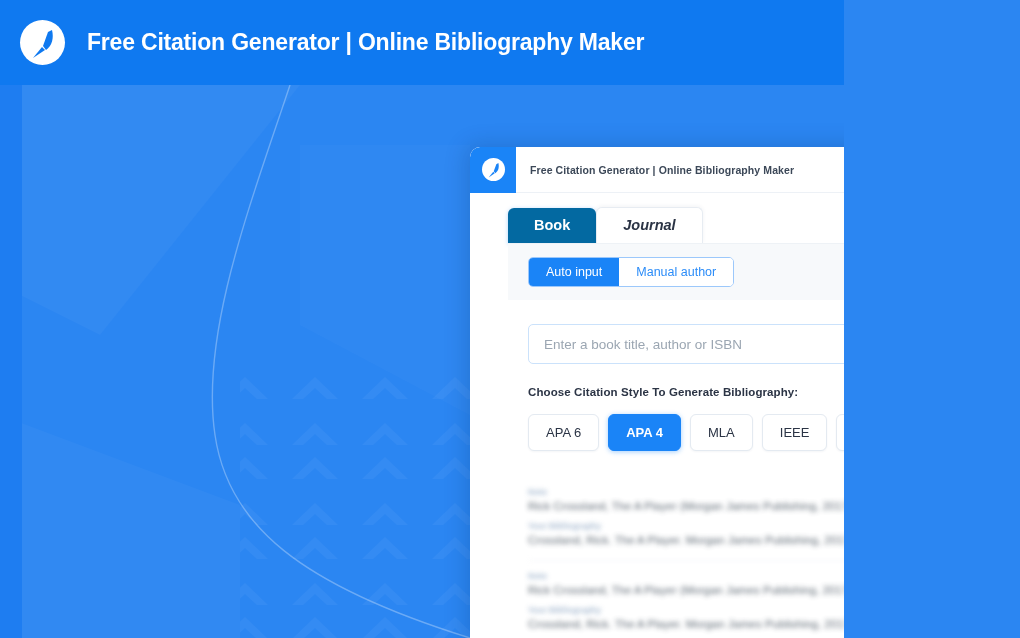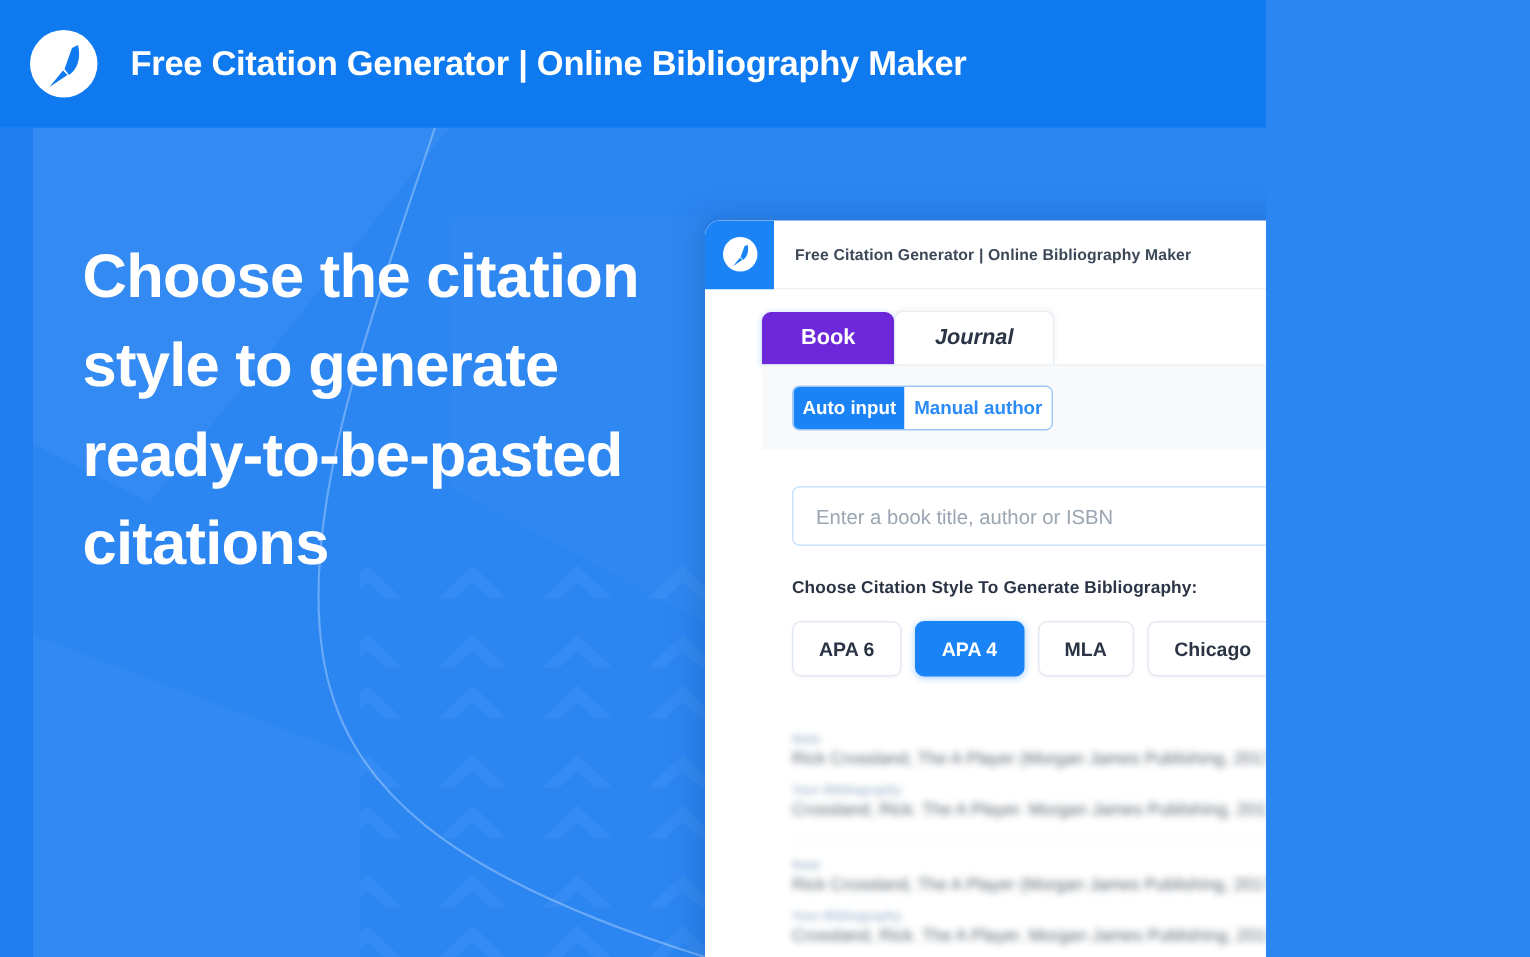--- a/index.html
+++ b/index.html
@@ -151,21 +151,21 @@
   .tab {
     font-size: 14.5px;
     font-weight: bold;
     padding: 10px 26px;
     border-radius: 6px 6px 0 0;
     line-height: 1;
     cursor: pointer;
     white-space: nowrap;
   }
   .tab.active {
-    background: #6d28d9;
+    background: #0369a1;
     color: #ffffff;
     box-shadow: 0 1px 4px rgba(26,132,247,0.35);
   }
   .tab.inactive {
     background: #ffffff;
     color: #2B3445;
     border: 1px solid #E7ECF2;
     border-bottom: none;
     box-shadow: 0 -1px 4px rgba(30,50,90,0.06);
     font-style: italic;
@@ -182,22 +182,22 @@
 
   .seg {
     display: inline-flex;
     border: 1px solid #9CC8FB;
     border-radius: 5px;
     overflow: hidden;
     background: #ffffff;
   }
   .seg-item {
     font-size: 12.5px;
-    font-weight: bold;
-    padding: 8px 6px;
+    font-weight: normal;
+    padding: 8px 17px;
     line-height: 1;
     cursor: pointer;
     white-space: nowrap;
   }
   .seg-item.active { background: #1A84F7; color: #ffffff; }
   .seg-item.inactive { background: #ffffff; color: #2B8CF8; }
 
   
   .search-wrap {
     padding: 24px 0 0 20px;
@@ -225,21 +225,21 @@
     color: #2B3445;
     letter-spacing: 0.1px;
   }
   .style-row {
     display: flex;
     gap: 9px;
     padding-top: 16px;
   }
   .style-btn {
     font-size: 13px;
-    font-weight: bold;
+    font-weight: normal;
     color: #2B3445;
     background: #ffffff;
     border: 1px solid #E4EAF1;
     border-radius: 6px;
     padding: 11px 17px;
     line-height: 1;
     white-space: nowrap;
     cursor: pointer;
     box-shadow: 0 1px 2px rgba(30,50,90,0.05);
   }
@@ -304,21 +304,20 @@
         </pattern>
       </defs>
       <rect x="0" y="0" width="470" height="553" fill="#2B86F2"></rect>
       <rect x="240" y="280" width="230" height="273" fill="url(#chev)"></rect>
       <polygon points="0,0 300,0 100,250 0,200" fill="#ffffff" opacity="0.035"></polygon>
       <polygon points="0,330 240,420 240,553 0,553" fill="#ffffff" opacity="0.030"></polygon>
       <polygon points="300,60 470,60 470,330 300,240" fill="#ffffff" opacity="0.025"></polygon>
       <path d="M290 0 C250 120 200 250 215 350 C228 440 300 500 470 553" fill="none" stroke="#ffffff" stroke-opacity="0.30" stroke-width="1.4"></path>
     </svg>
     <div class="edge-stripe"></div>
-    <div class="hero-headline">Choose the citation style to generate ready-to-be-pasted citations</div>
   </div>
 
   <div class="app-card">
 
     <div class="card-header">
       <div class="card-logo-badge">
         <div class="mini">
           <svg width="23" height="23" viewBox="0 0 45 45" xmlns="http://www.w3.org/2000/svg">
             <path d="M32 10 C34 18 32 26 26 30 L23 26 L28 12 Z" fill="#1A84F7"></path>
             <path d="M22 27 L25 30 L13 38 Z" fill="#1A84F7"></path>
@@ -346,21 +345,20 @@
         <input class="search-input" type="text" placeholder="Enter a book title, author or ISBN" style="">
       </div>
 
       <div style="padding-left:20px; padding-right:0;">
         <div class="style-label">Choose Citation Style To Generate Bibliography:</div>
 
         <div class="style-row">
           <div class="style-btn">APA 6</div>
           <div class="style-btn active">APA 4</div>
           <div class="style-btn">MLA</div>
-          <div class="style-btn">Chicago</div>
           <div class="style-btn">IEEE</div>
           <div class="style-btn">AMA</div>
         </div>
 
         <div class="results">
           <div class="result-block">
             <div class="res-label">Note</div>
             <div class="res-text">Rick Crossland, The A Player (Morgan James Publishing, 2017)</div>
             <div class="res-label">Your Bibliography</div>
             <div class="res-text">Crossland, Rick. The A Player. Morgan James Publishing, 2017.</div>

